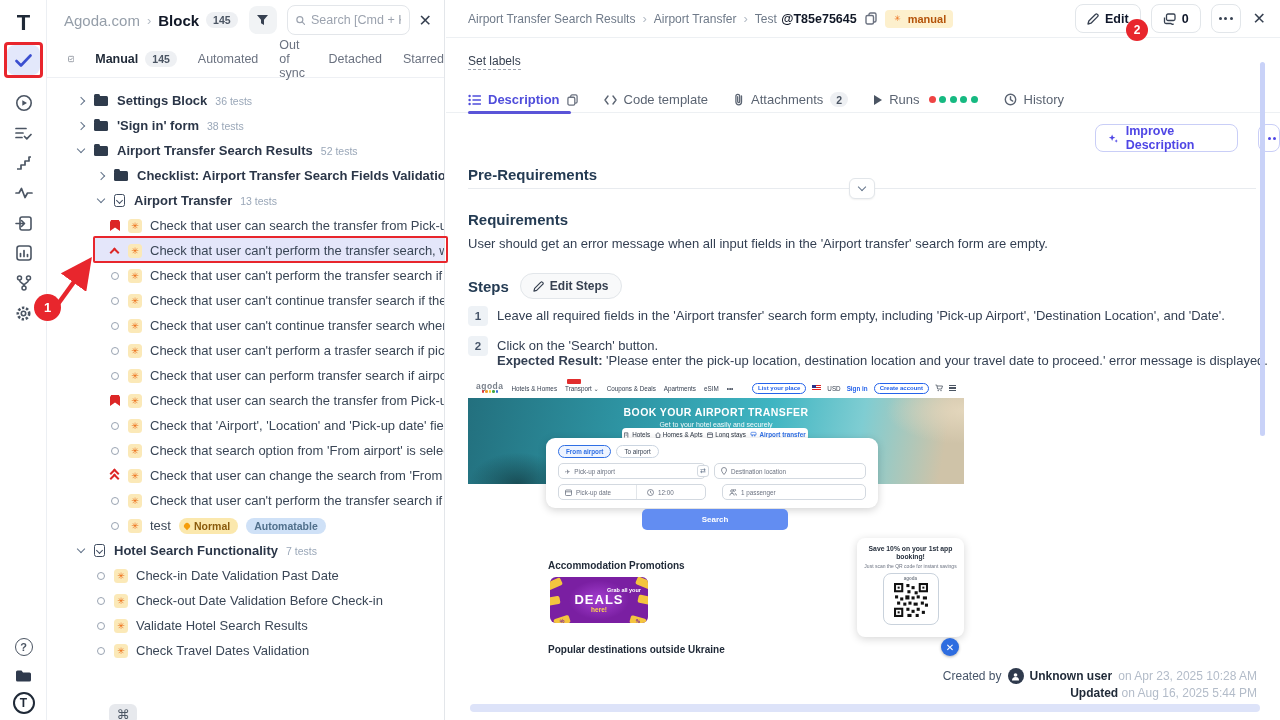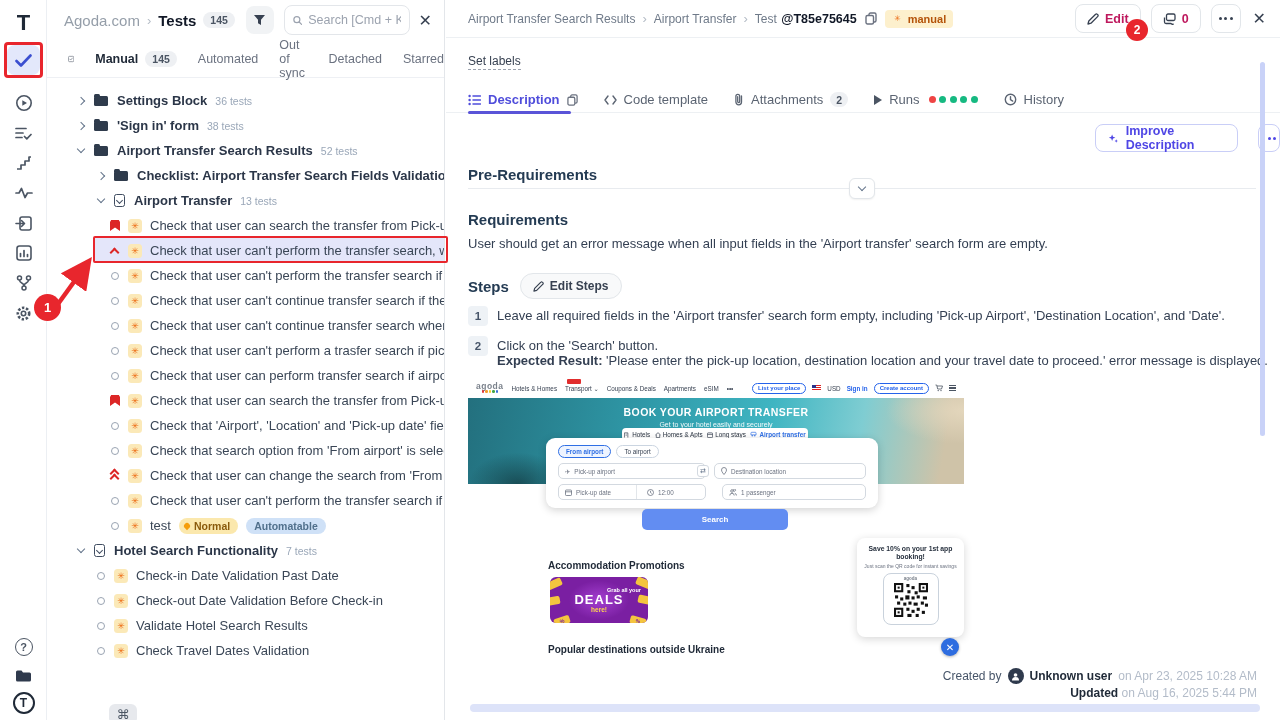--- a/index.html
+++ b/index.html
@@ -60,21 +60,21 @@
 .flame{width:6px;height:6px;background:#f59e0b;border-radius:50% 50% 50% 0;transform:rotate(-45deg);margin-right:4px}
 .badge-a{background:#cfe1f7;color:#51708c;font-size:10.5px;font-weight:600;border-radius:9px;padding:2px 8px;margin-left:8px}
 .cmd{position:absolute;left:62px;top:704px;width:28px;height:20px;background:#e7e9ed;border-radius:6px;color:#4b5563;font-size:13px;display:flex;align-items:center;justify-content:center}
 
 .mhead{position:absolute;left:446px;top:0;right:0;height:38px;border-bottom:1px solid #edf0f3;display:flex;align-items:center;padding:0 14px 0 22px;background:#fff}
 .crumb{font-size:12px;color:#6f7a89}
 .crumb-id{font-size:12.5px;font-weight:700;color:#111827}
 .copy-ic{margin:0 8px;flex:none;cursor:pointer}
 .mbadge{background:#fdf0cd;border-radius:4px;display:flex;align-items:center;padding:3px 7px;font-size:11px;font-weight:600;color:#b45309}
 .mbadge .spark{width:12px;height:12px;margin-right:4px;font-size:8px;background:transparent}
-.hbtn{height:29px;border:1px solid #e2e6ea;border-radius:8px;background:#fff;display:flex;align-items:center;padding:0 11px;font-size:12.5px;color:#be185d;font-weight:600;gap:6px;cursor:pointer}
+.hbtn{height:29px;border:1px solid #e2e6ea;border-radius:8px;background:#fff;display:flex;align-items:center;padding:0 11px;font-size:12.5px;color:#0f172a;font-weight:600;gap:6px;cursor:pointer}
 .dots3{display:flex;gap:2.5px}
 .dots3 i{width:3px;height:3px;border-radius:50%;background:#374151}
 .setlabels{position:absolute;left:468px;top:54px;font-size:12px;color:#374151;border-bottom:1px dashed #9ca3af;padding-bottom:1px;cursor:pointer}
 
 .mtabs{position:absolute;left:468px;top:86px;display:flex;align-items:center;gap:26px;height:27px}
 .mtab{display:flex;align-items:center;gap:7px;font-size:13px;color:#5b6472;cursor:pointer}
 .mtab.on{color:#4f4ddb;font-weight:700}
 .tab-underline{position:absolute;left:468px;top:111px;width:103px;height:2.5px;background:#5a54d8;border-radius:2px;z-index:2}
 .mtabs-border{position:absolute;left:446px;top:112px;right:0;height:1px;background:#edf0f3}
 .cntpill{background:#eef0f3;border-radius:9px;font-size:10.5px;color:#4b5563;font-weight:700;padding:1.5px 6px}
@@ -218,21 +218,21 @@
   </div>
   <div class="rail-ic" style="top:688px">
       <span class="avatar-t">T</span>
     </div>
 </div>
 
 <div class="tree">
   <div class="thead1">
     <span class="proj">Agoda.com</span>
     <span class="bc-sep">›</span>
-    <span class="sect">Tests</span>
+    <span class="sect">Block</span>
     <span class="pill">145</span>
     <span class="filter-btn">
       <svg width="13" height="12" viewBox="0 0 13 12">
           <path d="M1 1 h11 L8 5.8 V11 L5 9.2 V5.8 Z" fill="#374151"></path>
         </svg>
     </span>
     <span class="search-box">
       <svg width="11" height="11" viewBox="0 0 11 11">
           <circle cx="4.5" cy="4.5" r="3.5" stroke="#9ca3af" stroke-width="1.4" fill="none"></circle>
           <path d="M7.2 7.2 L10 10" stroke="#9ca3af" stroke-width="1.4" stroke-linecap="round"></path>

